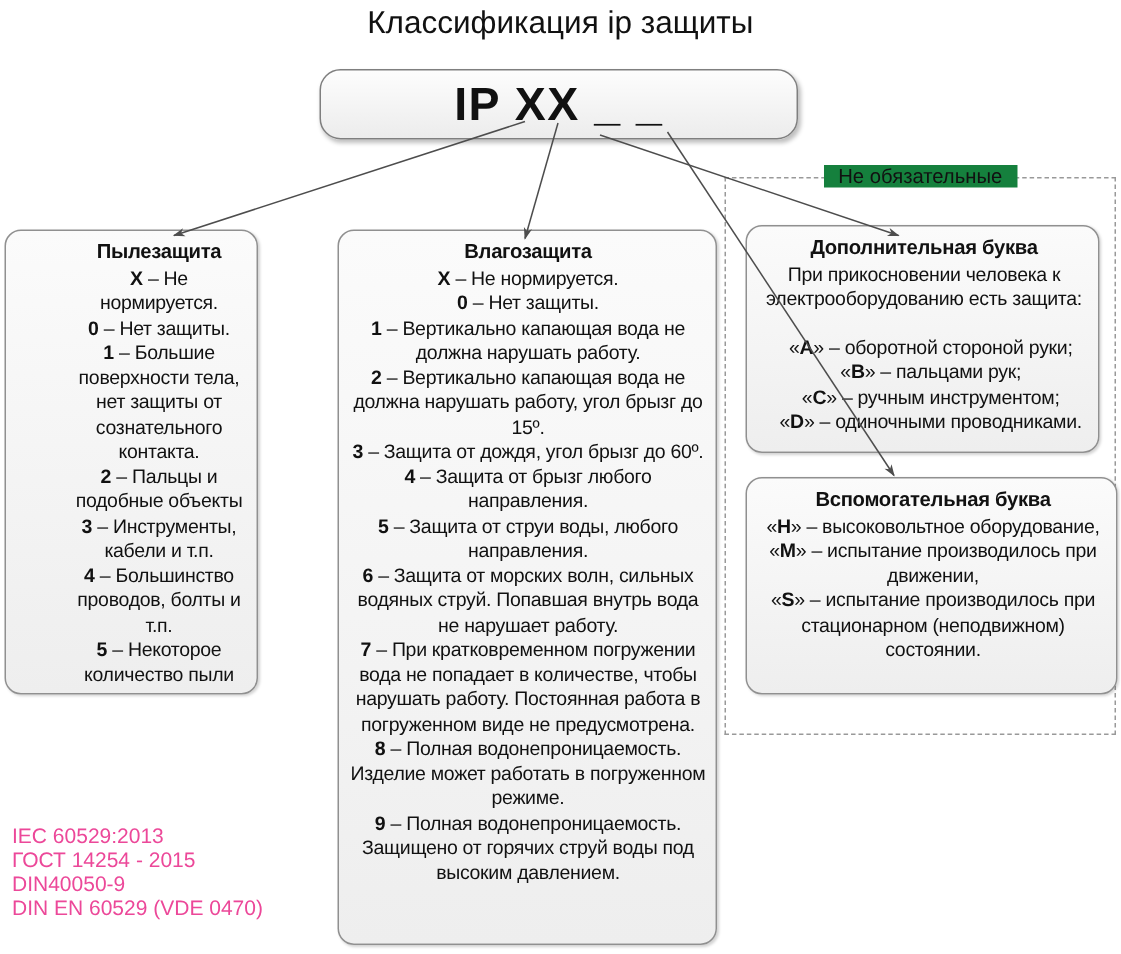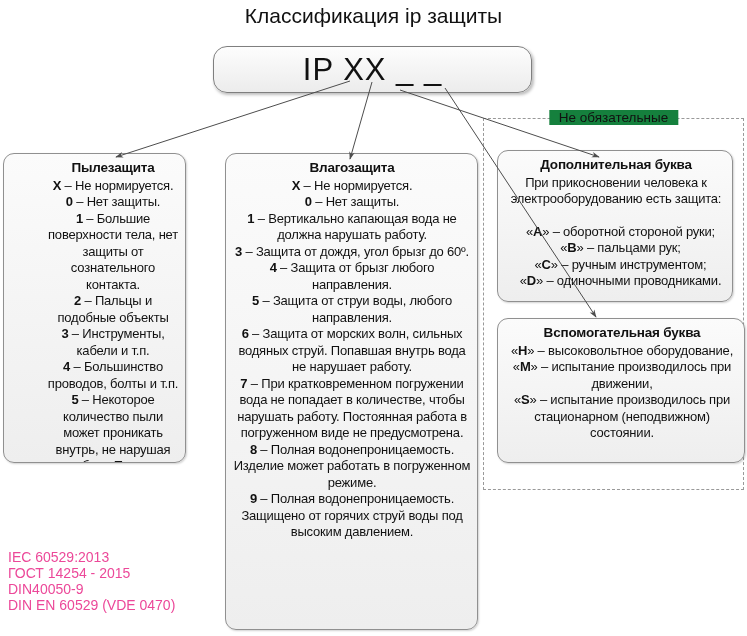--- a/index.html
+++ b/index.html
@@ -11,35 +11,35 @@
   .page-title{
     position:absolute;top:4px;left:0;width:747px;text-align:center;
     font-size:21px;color:#111;
   }
   .ip-box{
     position:absolute;left:213px;top:46px;width:319px;height:47px;
     border:1px solid #7f7f7f;border-radius:14px;
     background:linear-gradient(180deg,#fdfdfd 0%,#ececec 100%);
     box-shadow:1.5px 2px 3px rgba(0,0,0,0.25);
     display:flex;align-items:center;justify-content:center;
-    font-size:31px;font-weight:normal;letter-spacing:1px;box-sizing:border-box;
+    font-size:31px;font-weight:bold;letter-spacing:1px;box-sizing:border-box;
   }
   .pbox{
     position:absolute;box-sizing:border-box;
     border:1px solid #909090;border-radius:11px;
     background:linear-gradient(180deg,#fbfbfb 0%,#eeeeee 100%);
     box-shadow:1px 1px 2px rgba(0,0,0,0.18);
     padding:5px 5px 5px 6px;
     font-size:13px;line-height:16.5px;letter-spacing:-0.2px;
     overflow:hidden;
   }
   .box-title{text-align:center;font-weight:bold;font-size:13.5px;margin:1px 0 1px 0;}
   .item{margin:0;text-align:center;}
   .item b{font-weight:bold;}
-  #dust{left:3px;top:153px;width:183px;height:310px;padding-left:42px;}
+  #dust{left:3px;top:153px;width:169px;height:310px;padding-left:42px;}
   #water{left:225px;top:153px;width:253px;height:477px;}
   #additional{left:497px;top:150px;width:236px;height:152px;padding-left:7px;}
   #auxiliary{left:497px;top:318px;width:248px;height:145px;padding-left:7px;}
   .letters{margin-top:16px;padding-left:9px;}
   .optional-frame{
     position:absolute;left:483px;top:118px;width:261px;height:372px;
     border:1px dashed #999999;box-sizing:border-box;
   }
   .optional-label{
     position:absolute;top:-9px;left:50%;transform:translateX(-50%);
@@ -71,20 +71,21 @@
   <div class="item"><b>4</b> <span>– Большинство проводов, болты и т.п.</span></div>
   <div class="item"><b>5</b> <span>– Некоторое количество пыли может проникать внутрь, не нарушая работу. Полная защита от контакта.</span></div>
   <div class="item"><b>6</b> <span>– Пыль не может попасть в изделие. Полная защит от контакта.</span></div>
 </div>
 
 <div class="pbox" id="water">
   <div class="box-title">Влагозащита</div>
   <div class="item"><b>X</b> <span>– Не нормируется.</span></div>
   <div class="item"><b>0</b> <span>– Нет защиты.</span></div>
   <div class="item"><b>1</b> <span>– Вертикально капающая вода не должна нарушать работу.</span></div>
+  <div class="item"><b>2</b> <span>– Вертикально капающая вода не должна нарушать работу, угол брызг до 15º.</span></div>
   <div class="item"><b>3</b> <span>– Защита от дождя, угол брызг до 60º.</span></div>
   <div class="item"><b>4</b> <span>– Защита от брызг любого направления.</span></div>
   <div class="item"><b>5</b> <span>– Защита от струи воды, любого направления.</span></div>
   <div class="item"><b>6</b> <span>– Защита от морских волн, сильных водяных струй. Попавшая внутрь вода не нарушает работу.</span></div>
   <div class="item"><b>7</b> <span>– При кратковременном погружении вода не попадает в количестве, чтобы нарушать работу. Постоянная работа в погруженном виде не предусмотрена.</span></div>
   <div class="item"><b>8</b> <span>– Полная водонепроницаемость. Изделие может работать в погруженном режиме.</span></div>
   <div class="item"><b>9</b> <span>– Полная водонепроницаемость. Защищено от горячих струй воды под высоким давлением.</span></div>
 </div>
 
 <div class="pbox" id="additional">

